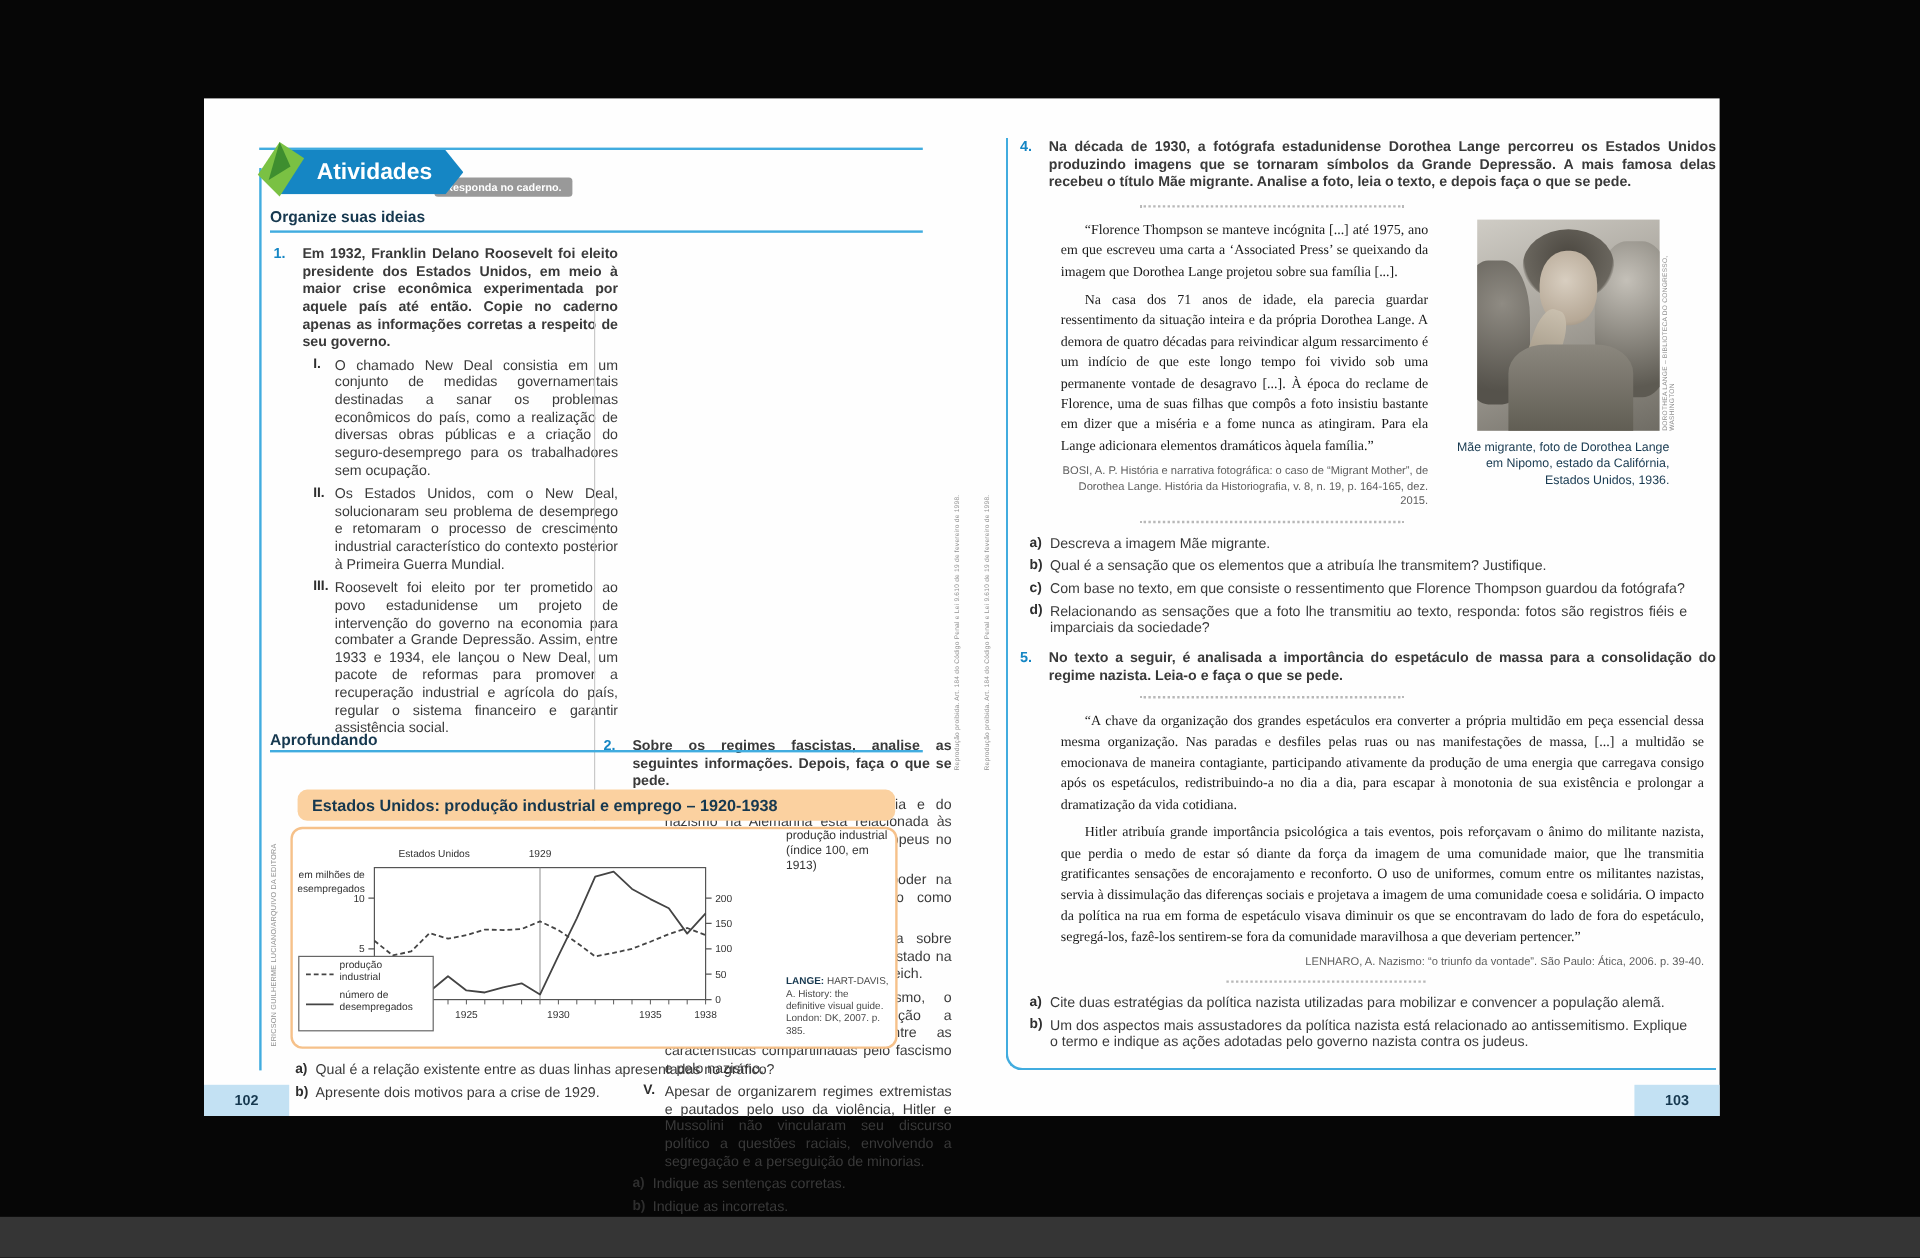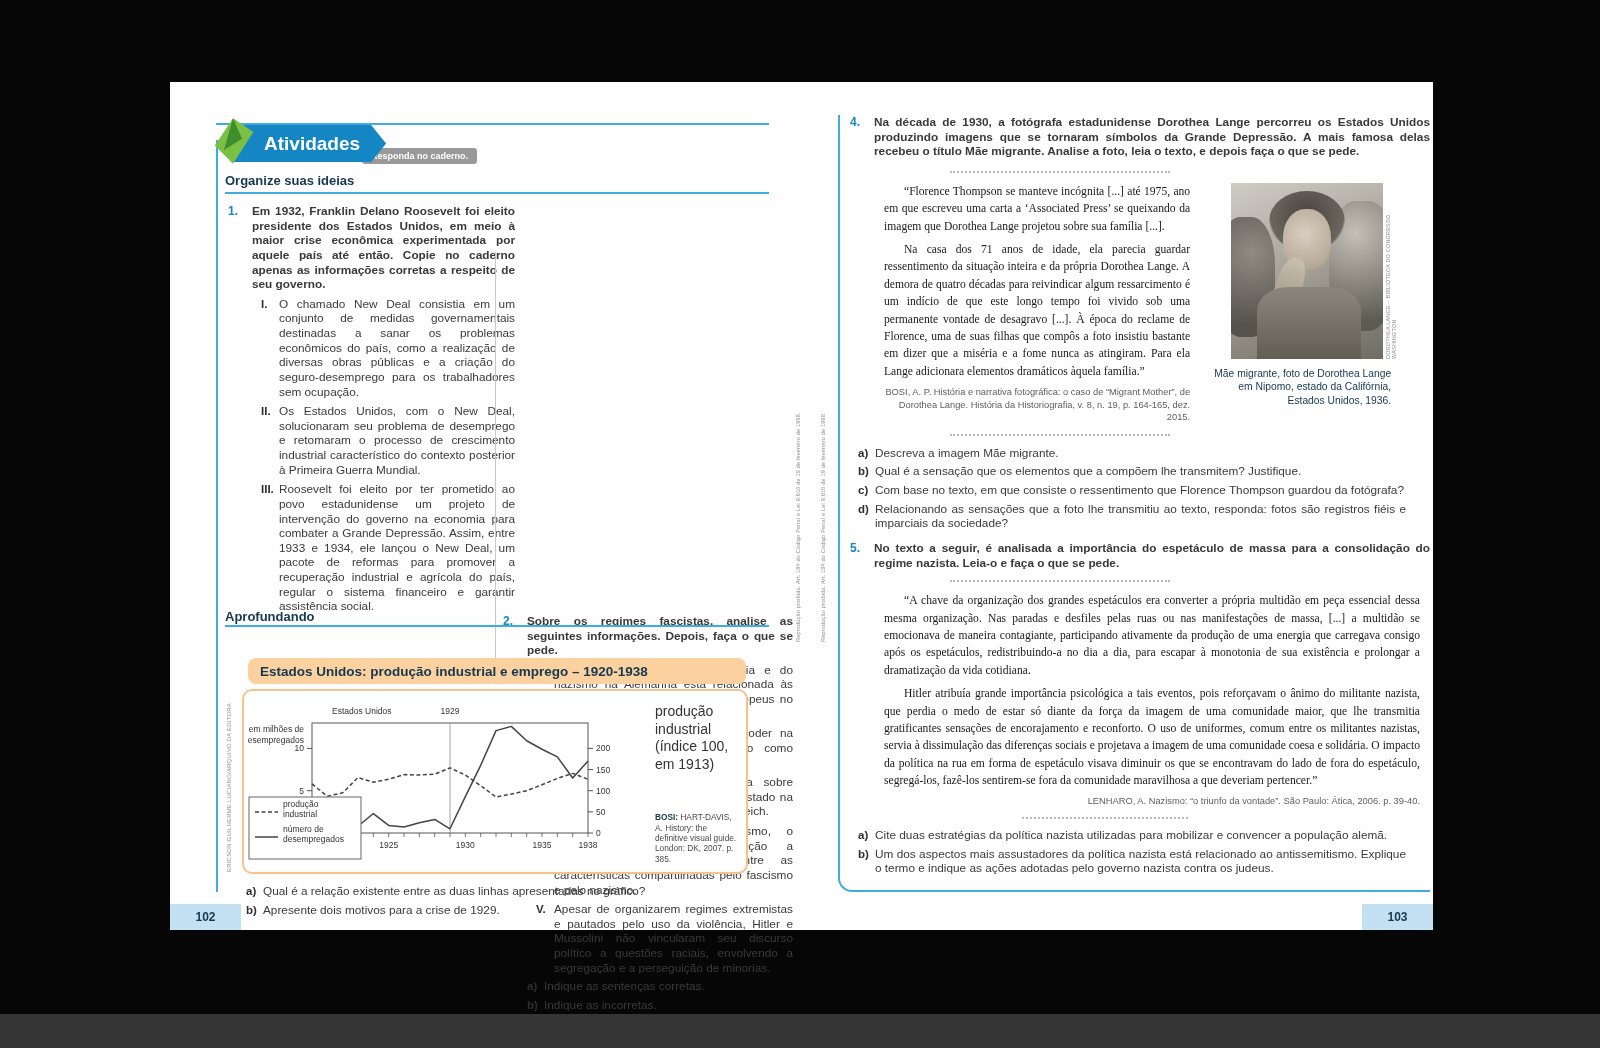--- a/index.html
+++ b/index.html
@@ -30,21 +30,21 @@
   .blue-line{background:#41acdf;}
   .thin-div{background:#c9c9c9;}
 
   
   .fig-title{position:absolute;left:6px;top:0;width:486px;height:26px;background:#fbd1a0;
              border-radius:8px;color:#16384f;font-weight:700;font-size:13.5px;
              display:flex;align-items:center;padding-left:12px;}
   .fig-box{position:absolute;left:0;top:31px;width:502px;height:181px;background:#fff;
            border:2px solid #f6c18a;border-radius:10px;}
   .cl{font-size:8.5px;fill:#333;font-family:"Liberation Sans",sans-serif;}
-  .fig-right{position:absolute;right:5px;top:12px;width:86px;font-size:14px;color:#333;line-height:1.25;}
+  .fig-right{position:absolute;right:5px;top:0;width:86px;font-size:10px;color:#333;line-height:1.25;}
   .fig-fonte{position:absolute;right:5px;bottom:8px;width:86px;font-size:8.3px;color:#4a4a4a;line-height:1.25;}
   .fig-fonte b{color:#16384f;}
 
   
   .serif{font-family:"Liberation Serif",serif;font-size:11.6px;line-height:1.5;color:#191919;text-align:justify;}
   .serif p{margin:0 0 6px 0;text-indent:20px;}
   .cite{font-size:9.3px;color:#5e5e5e;text-align:right;line-height:1.35;}
   .sep{border-top:2px dotted #b8b8b8;height:0;}
   .photo{position:relative;width:152px;height:176px;overflow:hidden;
          background:linear-gradient(160deg,#cfccc5 0%,#a8a49c 45%,#6f6c64 100%);}
@@ -203,21 +203,21 @@
             <polyline points="64,129 79.33333333333333,106.15384615384616 94.66666666666666,119.6923076923077 110,133.23076923076923 125.33333333333333,120.53846153846155 140.66666666666669,132.3846153846154 156,134.07692307692307 171.33333333333331,129.84615384615384 186.66666666666666,126.46153846153845 202,135.76923076923077 217.33333333333334,103.61538461538461 232.66666666666669,72.3076923076923 248,37.61538461538461 263.33333333333337,33.38461538461539 278.66666666666663,47.769230769230774 294,56.230769230769226 309.3333333333333,63.846153846153854 324.6666666666667,85 340,68.07692307692308" fill="none" stroke="#444" stroke-width="1.5" stroke-dasharray="none" stroke-linejoin="round"></polyline>
             <rect x="1" y="104" width="112" height="62" fill="#fff" stroke="#666" stroke-width="1"></rect>
             <line x1="7" y1="119" x2="30" y2="119" stroke="#444" stroke-width="1.5" stroke-dasharray="4 2.5"></line>
             <text x="35" y="114" class="cl">produção</text>
             <text x="35" y="124" class="cl">industrial</text>
             <line x1="7" y1="144" x2="30" y2="144" stroke="#444" stroke-width="1.5" stroke-dasharray="none"></line>
             <text x="35" y="139" class="cl">número de</text>
             <text x="35" y="149" class="cl">desempregados</text>
           </svg>
         <div class="fig-right">produção industrial (índice 100, em 1913)</div>
-        <div class="fig-fonte"><b>BOSI:</b> <span>HART-DAVIS, A. History: the definitive visual guide. London: DK, 2007. p. 385.</span></div>
+        <div class="fig-fonte"><b>LANGE:</b> <span>HART-DAVIS, A. History: the definitive visual guide. London: DK, 2007. p. 385.</span></div>
       </div>
     </div>
 
     <div class="abs body-txt" style="left:76px;top:798px;width:545px;">
       <div class="sub">
           <span class="snum">a)</span>
           <span class="itxt">Qual é a relação existente entre as duas linhas apresentadas no gráfico?</span>
         </div>
       <div class="sub">
           <span class="snum">b)</span>
@@ -267,21 +267,21 @@
 
       <div class="sep" style="width:220px;margin:10px 0 10px 100px;"></div>
 
       <div class="body-txt" style="width:556px;padding-left:8px;box-sizing:border-box;">
         <div class="sub">
             <span class="snum">a)</span>
             <span class="itxt">Descreva a imagem Mãe migrante.</span>
           </div>
         <div class="sub">
             <span class="snum">b)</span>
-            <span class="itxt">Qual é a sensação que os elementos que a compõem lhe transmitem? Justifique.</span>
+            <span class="itxt">Qual é a sensação que os elementos que a atribuía lhe transmitem? Justifique.</span>
           </div>
         <div class="sub">
             <span class="snum">c)</span>
             <span class="itxt">Com base no texto, em que consiste o ressentimento que Florence Thompson guardou da fotógrafa?</span>
           </div>
         <div class="sub">
             <span class="snum">d)</span>
             <span class="itxt">Relacionando as sensações que a foto lhe transmitiu ao texto, responda: fotos são registros fiéis e imparciais da sociedade?</span>
           </div>
       </div>

